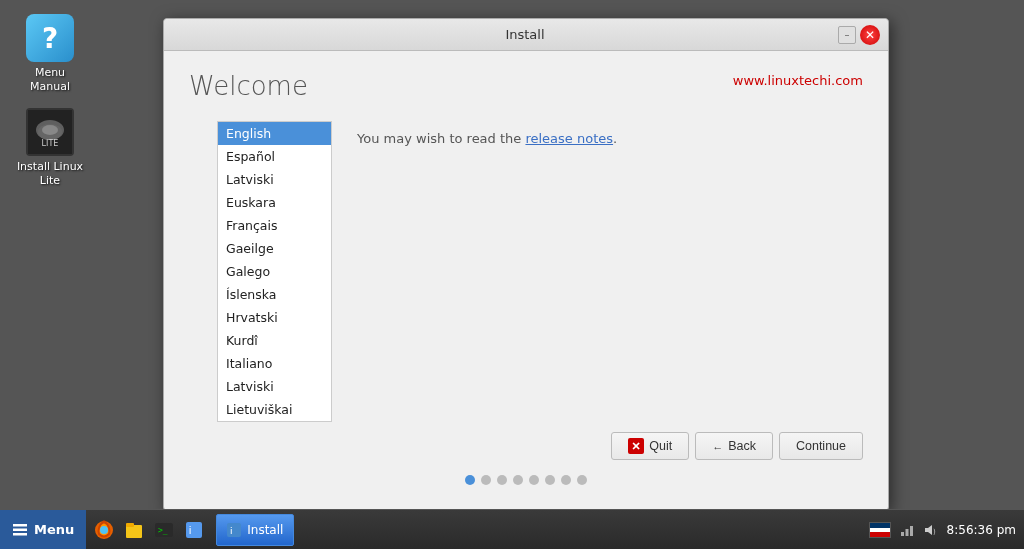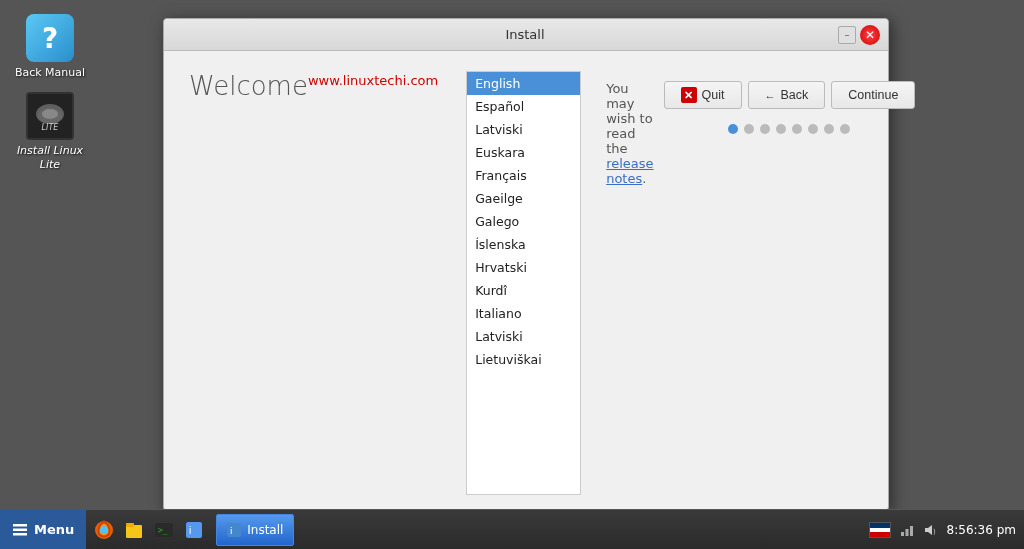--- a/index.html
+++ b/index.html
@@ -150,21 +150,21 @@
       justify-content: center;
       color: white;
       font-size: 12px;
       font-weight: bold;
     }
 
     
     .window-content {
       flex: 1;
       display: flex;
-      flex-direction: row;
+      flex-direction: column;
       padding: 20px 25px 15px 25px;
       justify-content: space-between;
     }
 
     .window-header {
       display: flex;
       justify-content: space-between;
       align-items: flex-start;
       margin-bottom: 20px;
     }
@@ -392,24 +392,24 @@
   </style>
 </head>
 <body>
 
 <div class="desktop">
 
   <div class="desktop-icon" style="top: 10px; left: 10px;">
     <div class="icon-img">
       <div class="help-icon-bg">?</div>
     </div>
-    <span class="icon-label">Back Manual</span>
-  </div>
-
-  <div class="desktop-icon" style="top: 88px; left: 10px; font-style: italic;">
+    <span class="icon-label">Menu Manual</span>
+  </div>
+
+  <div class="desktop-icon" style="top: 104px; left: 10px;">
     <div class="icon-img">
       <div class="install-icon-bg">
         <svg viewBox="0 0 44 44" xmlns="http://www.w3.org/2000/svg">
           <rect width="44" height="44" fill="#222"></rect>
           <ellipse cx="22" cy="20" rx="14" ry="10" fill="#888" opacity="0.6"></ellipse>
           <ellipse cx="22" cy="22" rx="12" ry="8" fill="#666"></ellipse>
           <ellipse cx="22" cy="20" rx="8" ry="5" fill="#aaa" opacity="0.5"></ellipse>
           <text x="22" y="36" text-anchor="middle" fill="#ccc" font-size="8">LITE</text>
         </svg>
       </div>

